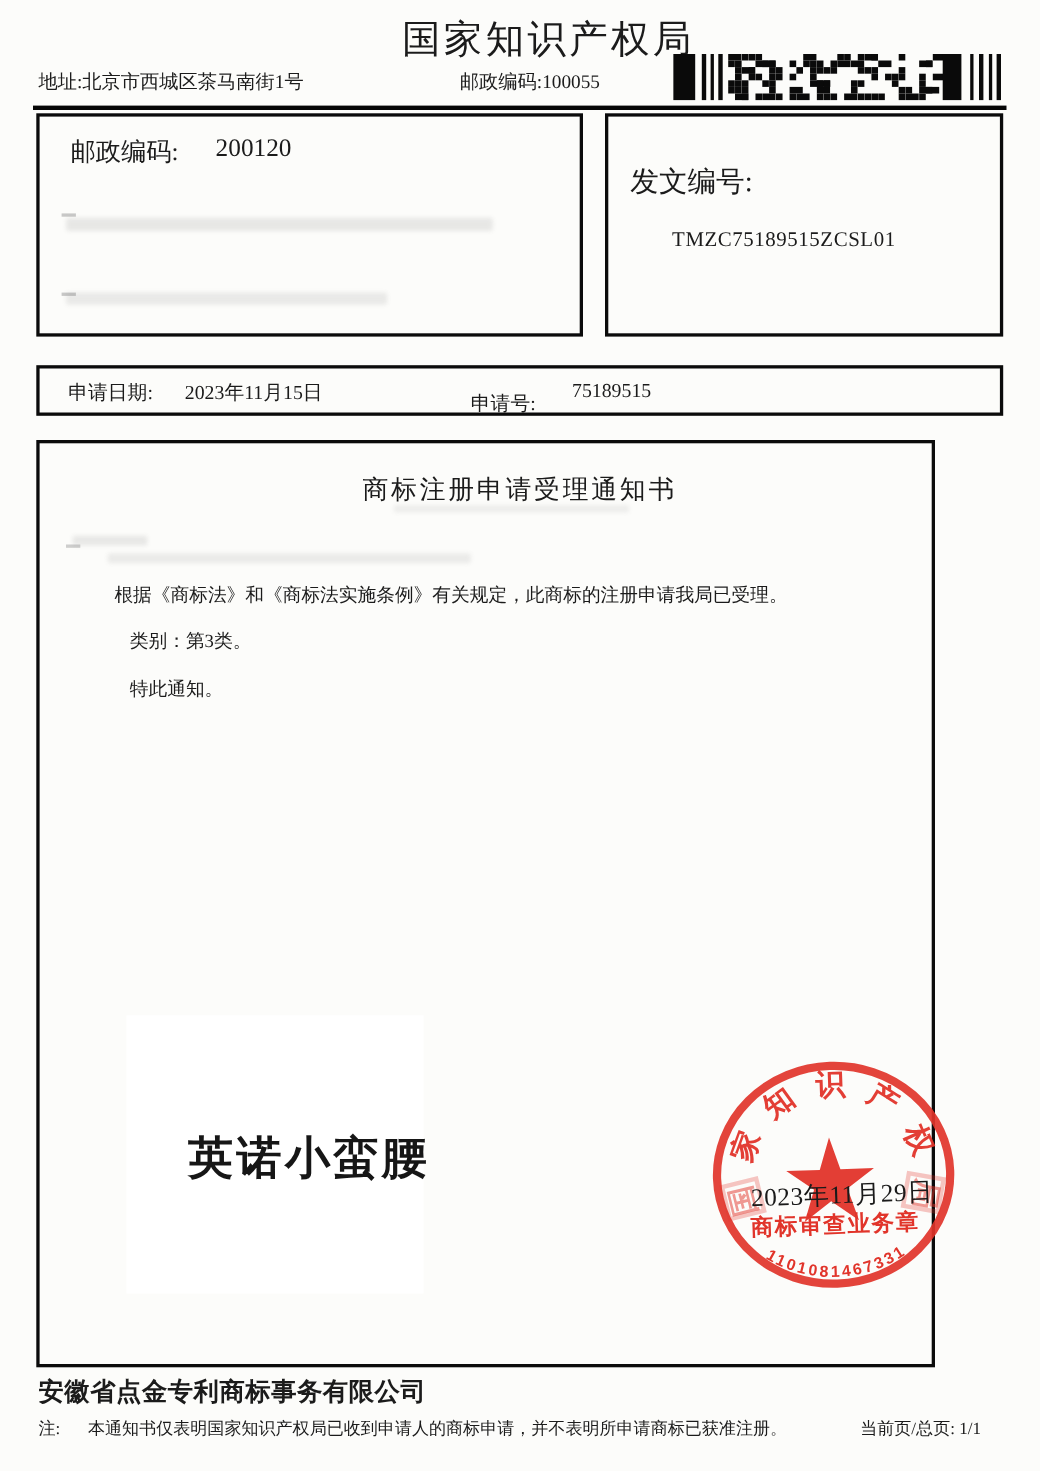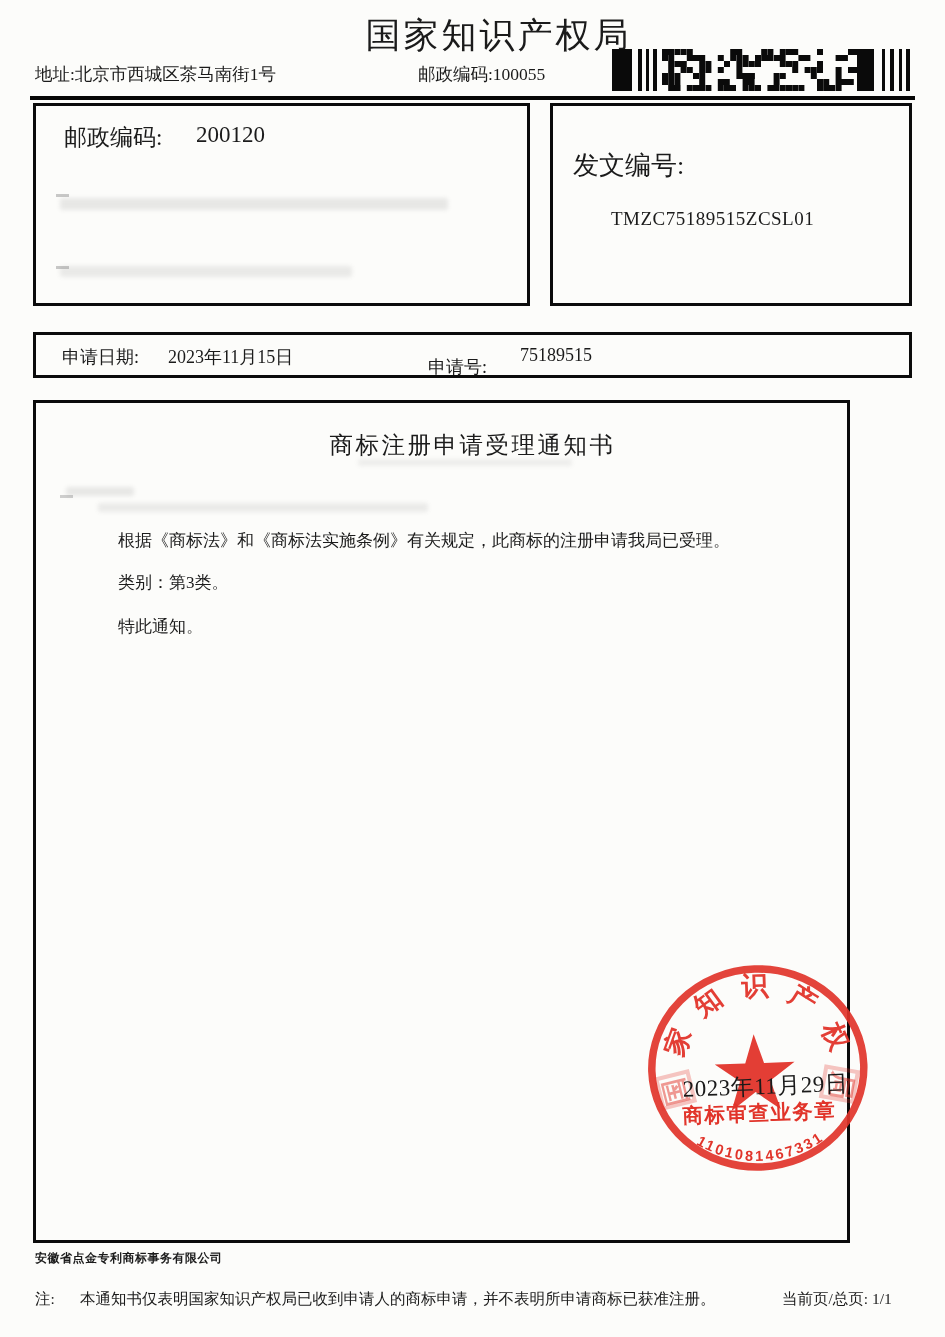--- a/index.html
+++ b/index.html
@@ -16,21 +16,21 @@
   .smudge{background:#6f6f6f;filter:blur(2px);border-radius:2px;}
   .tickmark{background:#8a8a8a;}
   .page-title{font-size:35px;font-weight:normal;letter-spacing:3px;white-space:nowrap;padding-left:26px;}
   .hdr-text{font-size:17.5px;white-space:nowrap;text-align:right;}
   .box-label{font-size:23px;white-space:nowrap;}
   .docnum{font-size:19px;letter-spacing:.5px;white-space:nowrap;}
   .bar-text{font-size:18px;white-space:nowrap;}
   .notice-title{font-size:23.5px;letter-spacing:2.5px;white-space:nowrap;font-weight:500;}
   .body-text{font-size:17px;white-space:nowrap;}
   .tm-text{font-size:41px;font-weight:bold;letter-spacing:3px;white-space:nowrap;color:#161616;}
-  .agent-text{font-size:12px;font-weight:600;letter-spacing:.5px;white-space:nowrap;}
+  .agent-text{font-size:23px;font-weight:600;letter-spacing:.5px;white-space:nowrap;}
   .note-text{font-size:15.5px;white-space:nowrap;}
   .tm-region{background:#ffffff;}
   .seal-wrap{transform:rotate(-2deg);}
 </style>
 </head>
 <body>
 
 <div class="abs page-title serif" style="top:12px;left:0;width:945px;text-align:center;">国家知识产权局</div>
 
 <div class="abs hdr-text serif" style="top:62px;left:35px;">地址:北京市西城区茶马南街1号</div>
@@ -171,24 +171,27 @@
 
 <div class="abs box" style="top:400px;left:33px;width:817px;height:843px;">
 
   <div class="abs notice-title serif" style="top:26px;left:0;width:873px;text-align:center;">商标注册申请受理通知书</div>
 
   <div class="abs smudge" style="top:56px;left:322px;width:214px;height:7px;opacity:.10;"></div>
   <div class="abs tickmark" style="top:92px;left:24px;width:13px;height:3px;opacity:.4;"></div>
   <div class="abs smudge" style="top:84px;left:30px;width:68px;height:9px;opacity:.14;"></div>
   <div class="abs smudge" style="top:100px;left:62px;width:330px;height:9px;opacity:.12;"></div>
 
-  <div class="abs body-text serif" style="top:126px;left:82px;">根据《商标法》和《商标法实施条例》有关规定，此商标的注册申请我局已受理。</div>
+  <div class="abs body-text serif" style="top:126px;left:68px;">根据《商标法》和《商标法实施条例》有关规定，此商标的注册申请我局已受理。</div>
   <div class="abs body-text serif" style="top:168px;left:82px;">类别：第3类。</div>
   <div class="abs body-text serif" style="top:212px;left:82px;">特此通知。</div>
 
+  <div class="abs tm-region" style="top:520px;left:79px;width:270px;height:253px;">
+    <div class="abs tm-text sans" style="top:102px;left:56px;">英诺小蛮腰</div>
+  </div>
 
   <svg class="abs seal-wrap" style="top:553px;left:597px;" width="250" height="235" viewBox="0 0 250 235">
     <ellipse cx="125" cy="112" rx="106" ry="99" fill="none" stroke="#e1342a" stroke-width="7.5" opacity=".92"></ellipse>
 
     <rect x="26" y="116" width="32" height="30" fill="none" stroke="#e1342a" stroke-width="4" opacity=".28" transform="rotate(-12 42 131)"></rect>
     <rect x="190" y="116" width="32" height="30" fill="none" stroke="#e1342a" stroke-width="4" opacity=".28" transform="rotate(12 206 131)"></rect>
 
     <g font-family="Liberation Sans, DejaVu Sans, sans-serif" font-weight="bold" font-size="27" fill="#e1342a">
       <text x="42" y="132.7" text-anchor="middle" dominant-baseline="central" transform="rotate(-102 42 132.7)" fill-opacity=".5">国</text>
       <text x="46.2" y="83.2" text-anchor="middle" dominant-baseline="central" transform="rotate(-68 46.2 83.2)" fill-opacity=".95">家</text>

